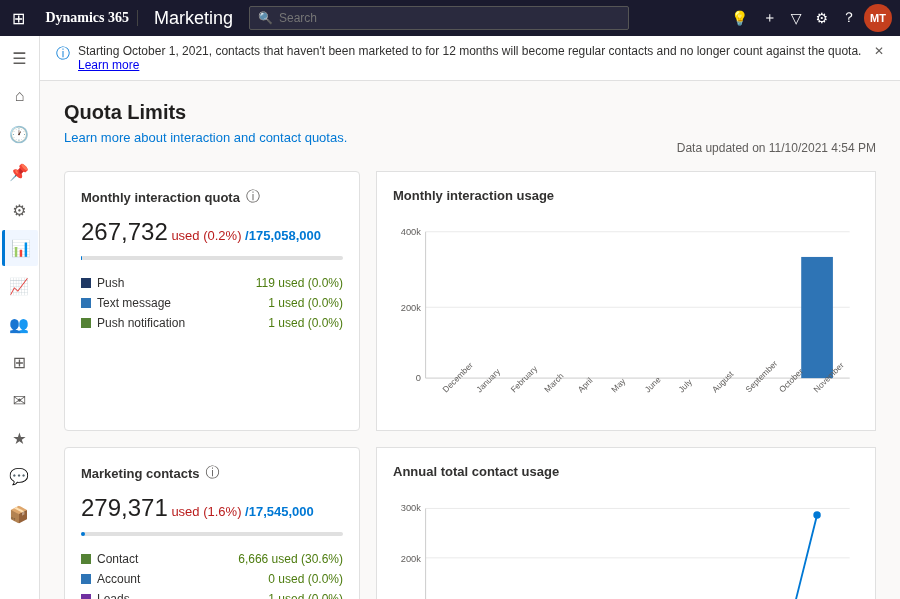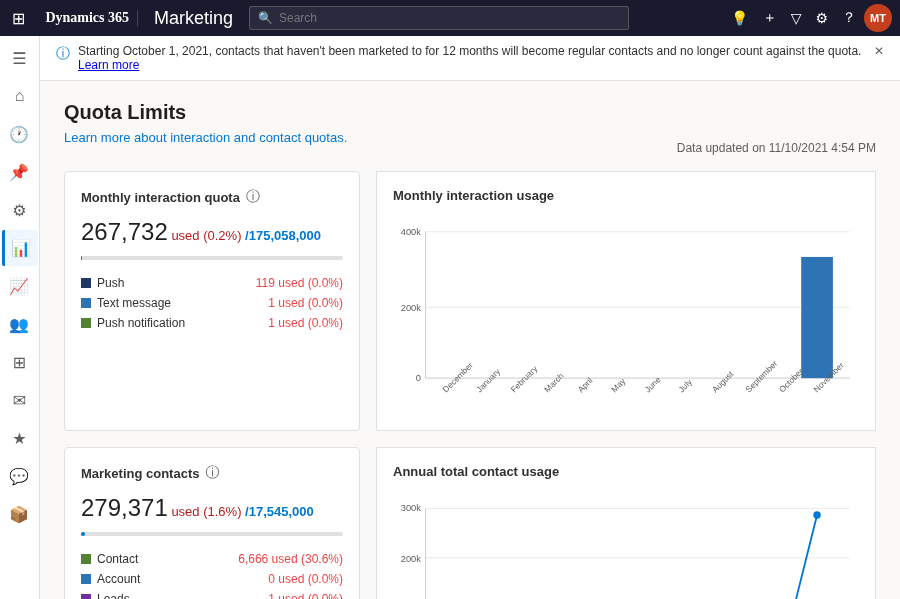--- a/index.html
+++ b/index.html
@@ -118,21 +118,21 @@
     .quota-number { font-size: 24px; font-weight: 300; color: #201f1e; }
     .quota-used-pct { font-size: 13px; color: #b91c1c; }
     .quota-total { font-size: 13px; color: #0078d4; font-weight: 600; }
     .quota-bar { height: 4px; background: #e0e0e0; border-radius: 2px; margin: 10px 0 16px; position: relative; }
     .quota-bar-fill { height: 100%; background: #0078d4; border-radius: 2px; }
 
     .quota-breakdown { display: flex; flex-direction: column; gap: 6px; }
     .quota-item { display: flex; align-items: center; justify-content: space-between; font-size: 12px; }
     .quota-item-label { display: flex; align-items: center; gap: 6px; color: #323130; }
     .quota-item-dot { width: 10px; height: 10px; flex-shrink: 0; }
-    .quota-item-value { color: #ef4444; }
+    .quota-item-value { color: #4d7c0f; }
 
     
     .chart-card {
       background: #fff;
       border: 1px solid #e0e0e0;
       border-radius: 0;
       padding: 16px;
       flex: 1;
     }
     .chart-title { font-size: 13px; font-weight: 600; color: #323130; margin-bottom: 8px; }

